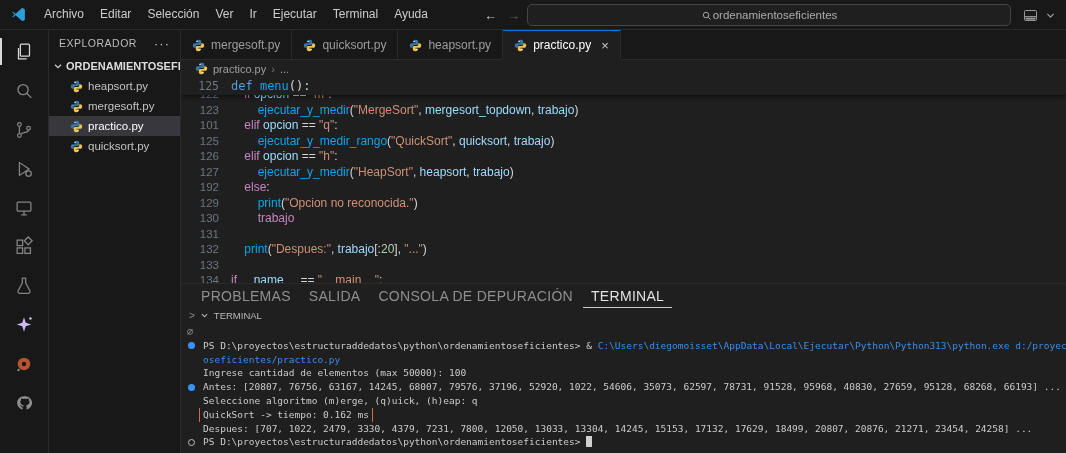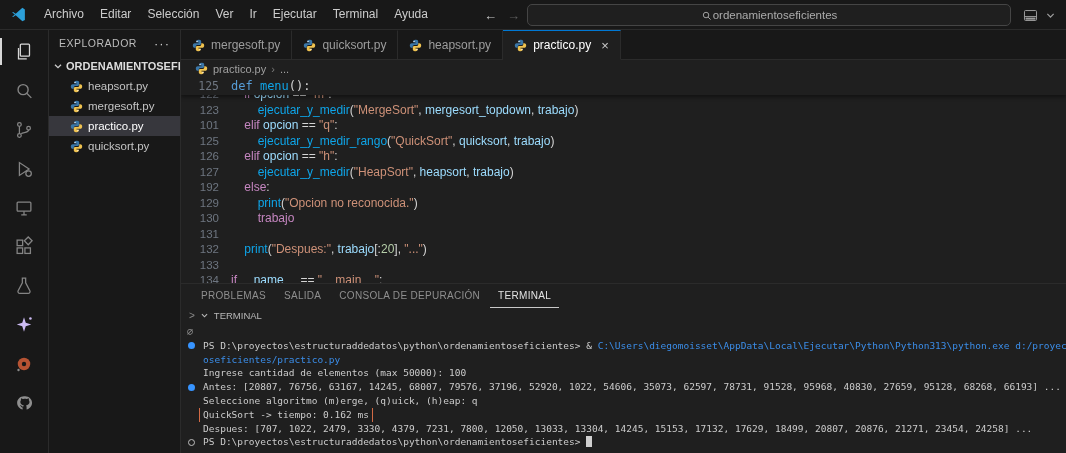--- a/index.html
+++ b/index.html
@@ -48,21 +48,21 @@
   .sticky{position:absolute;top:0;left:0;right:0;height:17px;background:#1f1f1f;z-index:3;box-shadow:0 2px 4px rgba(0,0,0,.45);display:flex;font-family:"DejaVu Sans Mono",monospace;font-size:12px;line-height:17px;white-space:pre}
   .code-area{padding-top:9px}
   .code-line{display:flex;height:15.5px;line-height:15.5px;font-family:Liberation Sans, sans-serif;font-size:12px;white-space:pre}
   .gutter{flex:0 0 50px;text-align:right;padding-right:12px;color:#6e7681;font-size:11.5px}
   .tk-kw{color:#569cd6}.tk-ctrl{color:#c586c0}.tk-fn{color:#0ea5e9}.tk-var{color:#9cdcfe}
   .tk-str{color:#ce9178}.tk-num{color:#b5cea8}.tk-pl{color:#d4d4d4}
 
   
   .panel{flex:0 0 170px;border-top:1px solid #2b2b2b;background:#1f1f1f;display:flex;flex-direction:column;min-height:0}
   .panel-tabs{flex:0 0 24px;display:flex;align-items:stretch;padding-left:12px;gap:2px}
-  .panel-tab{padding:0 8px;font-size:10px;letter-spacing:.3px;color:#8f8f8f;display:flex;align-items:center;border-bottom:1px solid transparent;white-space:nowrap}
+  .panel-tab{padding:0 8px;font-size:14px;letter-spacing:.3px;color:#8f8f8f;display:flex;align-items:center;border-bottom:1px solid transparent;white-space:nowrap}
   .panel-tab.active{color:#e2e2e2;border-bottom-color:#c8c8c8}
   .term-subheader{flex:0 0 15px;display:flex;align-items:center;gap:5px;padding-left:8px;color:#b8b8b8;font-size:9.5px}
   .subheader-gt{color:#8a8a8a;font-size:10px}
   .terminal{flex:1;overflow:hidden;padding-top:2px;font-family:"DejaVu Sans Mono",monospace;font-size:9.5px;color:#cccccc}
   .term-line{position:relative;height:13.8px;line-height:13.8px;padding-left:22px;white-space:pre;overflow:hidden}
   .term-deco{position:absolute;left:7px;top:3.6px;width:7px;height:7px;border-radius:50%}
   .term-deco.dot{background:#3794ff}
   .term-deco.hollow{border:1px solid #bdbdbd}
   .term-deco.slash{border:none;width:auto;height:auto;top:0;left:6px;color:#8a8a8a;font-size:10.5px;border-radius:0}
   .tm-t{color:#cccccc}

